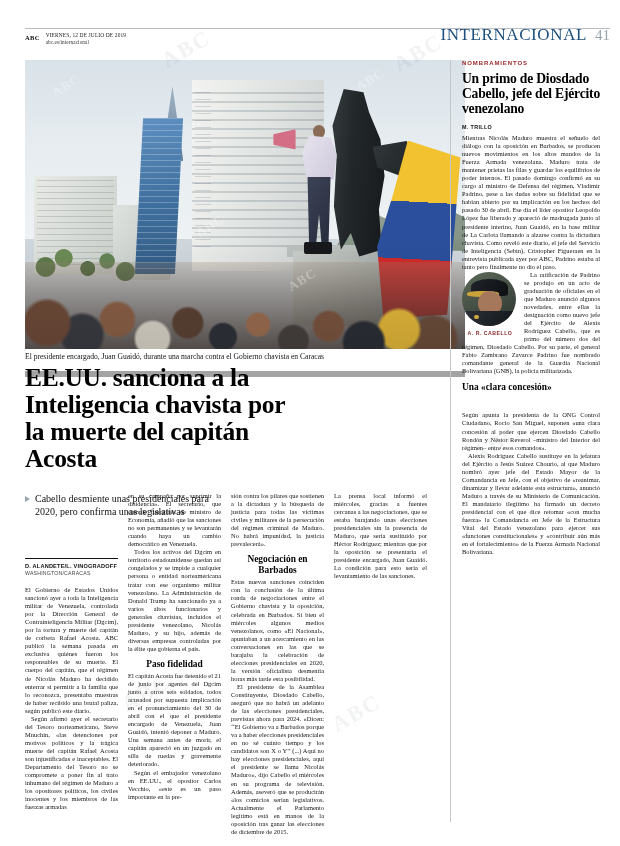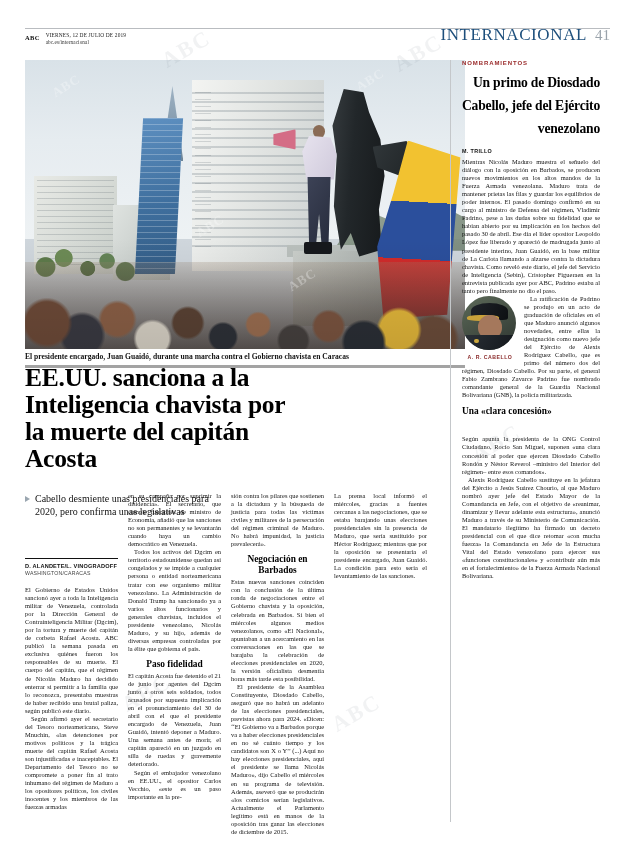--- a/index.html
+++ b/index.html
@@ -195,22 +195,22 @@
   }
   .wm.a{left:26px;top:18px;}
   .wm.b{left:330px;top:12px;}
   .wm.c{left:170px;top:158px;}
   .wm.d{left:262px;top:212px;}
 
   
   .caption{
     position:absolute;left:25px;top:352px;width:440px;
     font-family:"Liberation Serif",serif;
-    font-size:7.6px;line-height:10px;font-weight:bold;color:#111;
-    border-bottom:3px solid #a3a3a3;padding-bottom:3px;
+    font-size:7.6px;line-height:10px;font-weight:normal;color:#111;
+    border-bottom:6px solid #a3a3a3;padding-bottom:9px;
   }
 
   
   .headline{
     position:absolute;left:25px;top:364px;width:285px;
     font-family:"Liberation Serif",serif;
     font-weight:bold;font-size:25.5px;line-height:27px;
     letter-spacing:-.3px;color:#000;
   }
   .kicker{
@@ -272,22 +272,22 @@
   .side{
     position:absolute;left:462px;top:60px;width:138px;
   }
   .side-label{
     font-family:"Liberation Sans",sans-serif;
     font-size:6px;font-weight:bold;letter-spacing:.9px;
     color:#9a2a2a;text-transform:uppercase;margin-bottom:5px;
   }
   .side-headline{
     font-family:"Liberation Serif",serif;
-    font-weight:bold;font-size:13.6px;line-height:23px;color:#000;
-    letter-spacing:-.2px;margin-bottom:8px;text-align:right;
+    font-weight:bold;font-size:13.6px;line-height:15px;color:#000;
+    letter-spacing:-.2px;margin-bottom:8px;
   }
   .side-byline{
     font-family:"Liberation Sans",sans-serif;
     font-size:5.4px;font-weight:bold;letter-spacing:.35px;color:#111;
     margin-bottom:4px;
   }
   .side-body{
     font-family:"Liberation Serif",serif;
     font-size:6.45px;line-height:8.05px;text-align:justify;color:#141414;
     hyphens:auto;-webkit-hyphens:auto;

